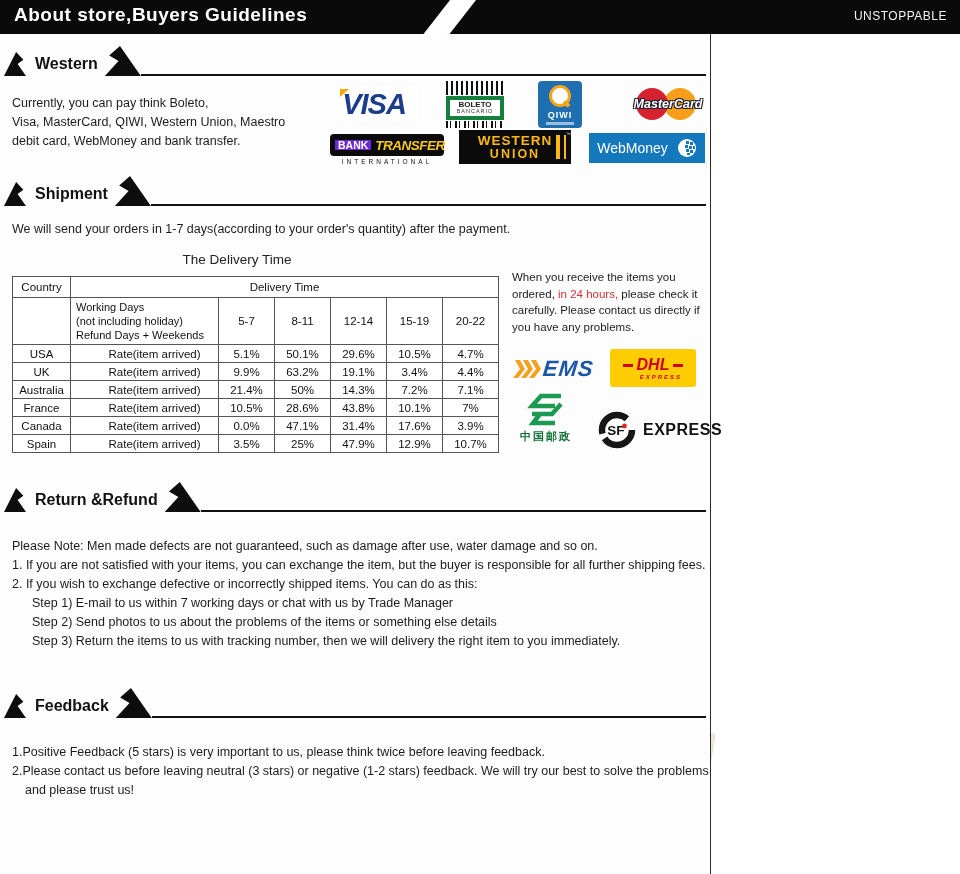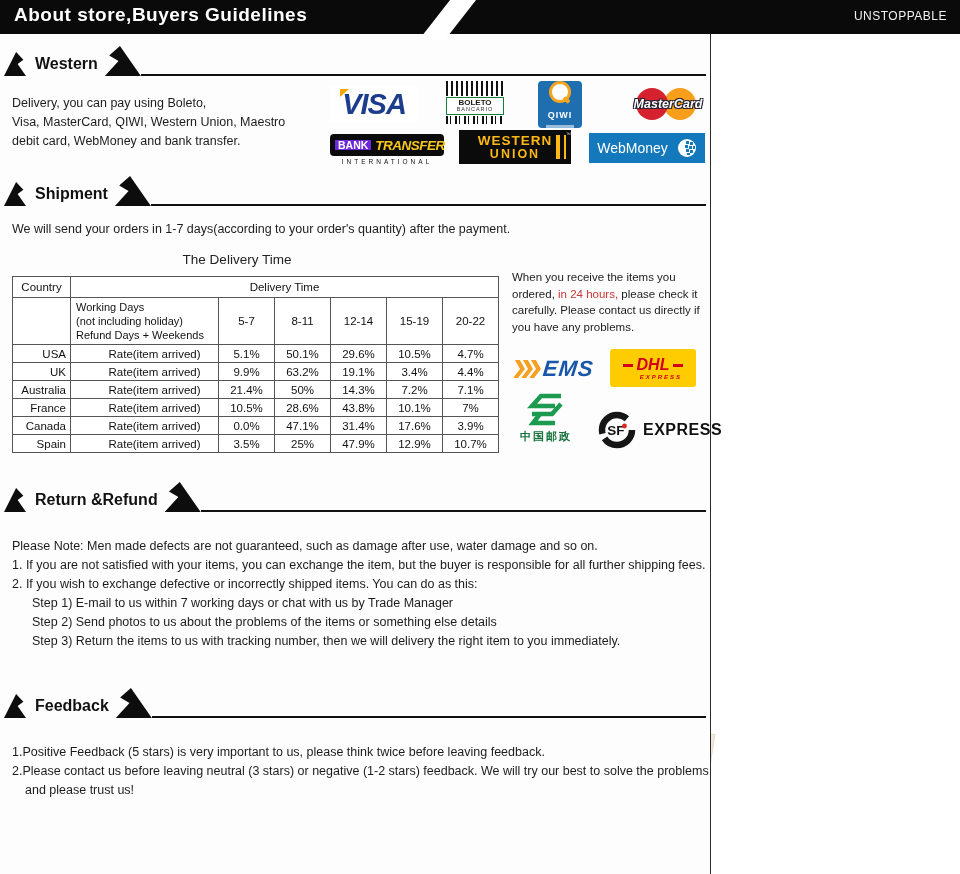--- a/index.html
+++ b/index.html
@@ -25,24 +25,24 @@
   .hang13{padding-left:13px;text-indent:-13px;}
   .step{padding-left:20px;}
   
   .logo{position:absolute;z-index:2;}
   .visa{left:330px;top:86px;width:88px;height:36px;display:flex;align-items:center;justify-content:center;background:#fff;}
   .visa .v{font-size:29px;font-weight:800;font-style:italic;color:#1c3c8c;letter-spacing:-1px;}
   .visa .flag{position:absolute;left:10px;top:3px;width:0;height:0;border-left:9px solid #f7a600;border-bottom:8px solid transparent;}
   .boleto{left:446px;top:81px;width:58px;height:47px;background:#fff;display:flex;flex-direction:column;align-items:stretch;}
   .bars{height:15px;background:repeating-linear-gradient(90deg,#111 0 2px,#fff 2px 5px);}
   .bars2{height:8px;background:repeating-linear-gradient(90deg,#111 0 2px,#fff 2px 4px,#111 4px 5px,#fff 5px 9px);}
-  .bol-box{border:1px solid #15803d;margin:1px 0;text-align:center;line-height:1;padding:1px 0;}
+  .bol-box{border:4px solid #15803d;margin:1px 0;text-align:center;line-height:1;padding:1px 0;}
   .bol-box .b1{font-size:8px;font-weight:800;display:block;}
   .bol-box .b2{font-size:5.5px;letter-spacing:1px;display:block;color:#333;}
-  .qiwi{left:538px;top:81px;width:44px;height:47px;background:#1f6fb0;border-radius:4px;display:flex;flex-direction:column;align-items:center;justify-content:space-between;}
+  .qiwi{left:538px;top:81px;width:44px;height:47px;background:#1f6fb0;border-radius:4px;display:flex;flex-direction:column;align-items:center;justify-content:center;}
   .qiwi .qring{width:16px;height:16px;border:3px solid #f5a61e;border-radius:50%;background:#fff;position:relative;}
   .qiwi .qtail{position:absolute;right:-2px;bottom:-2px;width:7px;height:4px;background:#f5a61e;transform:rotate(40deg);border-radius:1px;}
   .qiwi .qtxt{font-size:9px;font-weight:800;color:#fff;margin-top:3px;letter-spacing:1px;}
   .qiwi .qbar{width:28px;height:3px;background:rgba(255,255,255,.55);margin-top:2px;}
   .mc{left:628px;top:86px;width:84px;height:36px;}
   .mc .c1{position:absolute;left:8px;top:2px;width:32px;height:32px;border-radius:50%;background:#d6212e;}
   .mc .c2{position:absolute;left:36px;top:2px;width:32px;height:32px;border-radius:50%;background:#f79f1a;z-index:-1;}
   .mc .mtxt{position:absolute;left:0;right:4px;top:11px;text-align:center;color:#fff;font-weight:800;font-style:italic;font-size:12.5px;
             text-shadow:-1px -1px 0 #223,1px -1px 0 #223,-1px 1px 0 #223,1px 1px 0 #223;}
   .bt{left:330px;top:134px;width:114px;}
@@ -57,21 +57,21 @@
   .wu .bar2{position:absolute;right:5px;top:5px;bottom:5px;width:2px;background:#fdb815;}
   .wu .tm{position:absolute;right:0px;top:2px;font-size:5px;color:#ddd;}
   .wm{left:589px;top:133px;width:116px;height:30px;background:#1478bc;display:flex;align-items:center;justify-content:center;gap:9px;}
   .wm .wtxt{color:#fff;font-size:14px;}
   
   .dtable{position:absolute;left:12px;top:276px;border-collapse:collapse;font-size:11.5px;color:#111;z-index:2;background:#fff;}
   .dtable td,.dtable th{border:1px solid #555;padding:1px 4px;font-weight:400;background:#fff;}
   .dtable .hd{text-align:center;height:18px;margin-left:11px;}
   .dtable .wd{font-size:11px;line-height:14px;text-align:left;padding:2px 5px;}
   .dtable .rng{text-align:center;}
-  .dtable .country{text-align:right;height:15px;}
+  .dtable .country{text-align:center;height:15px;}
   .dtable .rate{text-align:center;padding-left:24px;}
   .dtable .val{text-align:center;}
   .ttl{position:absolute;left:12px;top:252px;width:450px;text-align:center;font-size:13.5px;color:#222;z-index:2;}
   .note-hl{color:#d03333;}
   
   .ems{left:514px;top:356px;display:flex;align-items:center;transform:skewX(-6deg);}
   .ems .chev{width:11px;height:18px;background:#f6a021;clip-path:polygon(0 0,45% 0,100% 50%,45% 100%,0 100%,55% 50%);margin-right:-3px;}
   .ems .etxt{font-size:22px;font-weight:800;font-style:italic;color:#1b57a8;letter-spacing:1px;margin-left:5px;}
   .dhl{left:610px;top:349px;width:86px;height:38px;background:#ffcb01;border-radius:3px;display:flex;flex-direction:column;align-items:center;justify-content:center;}
   .dhl .row{display:flex;align-items:center;gap:4px;}
@@ -141,21 +141,21 @@
   </div>
 
   <div class="sec-hdr" style="top:46px;">
     <span class="arrL"></span>
     <span class="sec-lbl">Western</span>
     <span class="arrR"></span>
     <span class="sec-rule"></span>
   </div>
 
   <div class="txt" style="left:12px;top:94px;width:310px;">
-    <span class="blockline">Delivery, you can pay using Boleto,</span>
+    <span class="blockline">Currently, you can pay think Boleto,</span>
     <span class="blockline">Visa, MasterCard, QIWI, Western Union, Maestro</span>
     <span class="blockline">debit card, WebMoney and bank transfer.</span>
   </div>
 
   <div class="logo visa">
     <span class="flag"></span>
     <span class="v">VISA</span>
   </div>
 
   <div class="logo boleto">

